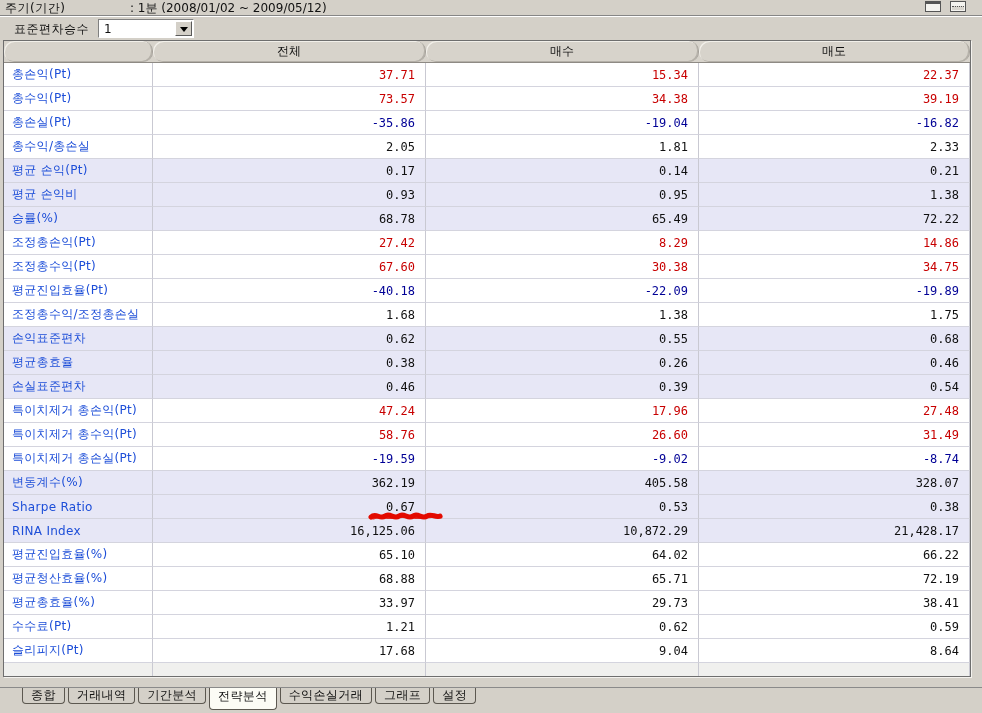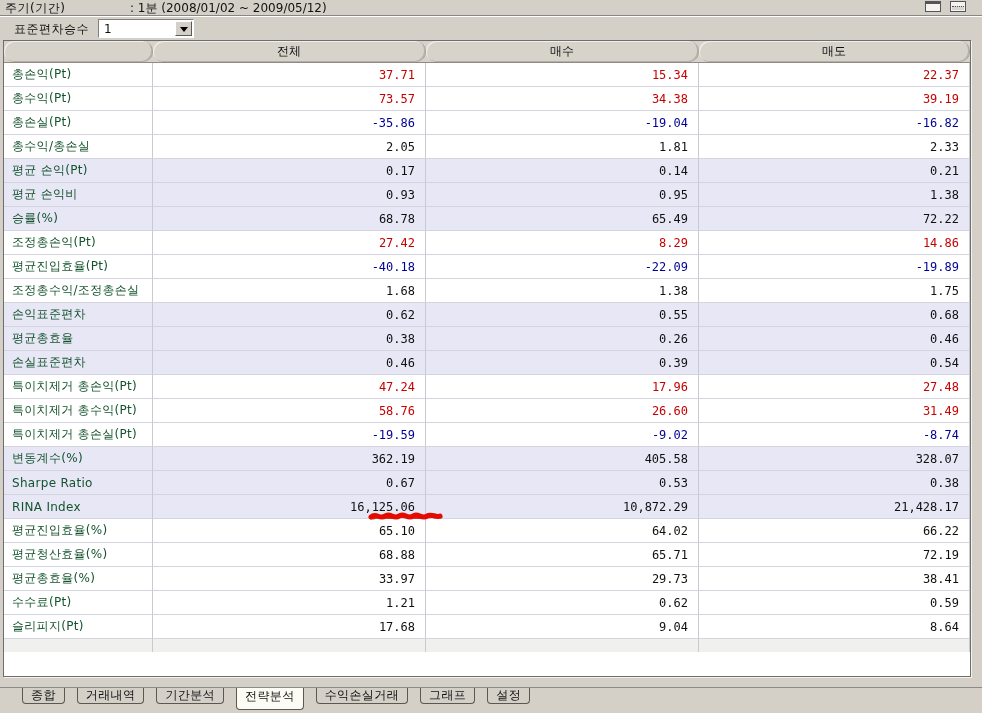--- a/index.html
+++ b/index.html
@@ -38,36 +38,36 @@
   .tablebox { position:absolute; top:40px; left:3px; width:968px; height:637px; background:#ffffff;
               border:1px solid #6e6e6e; box-shadow:1px 1px 0 #f4f2ee; }
   .thead { display:flex; height:22px; background:#d7d3cb; border-bottom:1px solid #8e8a84; }
   .th { display:flex; align-items:center; justify-content:center;
         border-right:1px solid #a5a19a;
         box-shadow:inset 1px 1px 0 #f2f0ea, inset -1px -1px 0 #b4b0a8;border-radius:10px; }
   .c0 { width:149px; } .c1 { width:273px; } .c2 { width:273px; } .c3 { flex:1; }
   .row { display:flex; height:24px; background:#ffffff; }
   .row.band { background:var(--band-bg,#e7e7f6); }
   .cell { border-right:1px solid #c9c9d2; border-bottom:1px solid #d4d4de; display:flex; align-items:center; }
-  .cell.lab { padding-left:8px; color:#14532d; letter-spacing:0.3px; }
+  .cell.lab { padding-left:8px; color:#1d4ed8; letter-spacing:0.3px; }
   .cell.num { justify-content:flex-end; padding-right:10px;
               font-family:"DejaVu Sans Mono","Liberation Mono",monospace; }
   .num.gain { color:var(--gain,#c80000); }
   .num.loss { color:var(--loss,#000096); }
   .num.neutral { color:var(--neutral,#101010); }
   .fillrow { display:flex; height:13px; background:#f0f0ee; }
   .fillrow .cell { border-bottom:none; background:transparent; }
 
   
   .scribble { position:absolute; left:368px; top:509px; width:76px; height:14px; z-index:6; pointer-events:none; }
 
   
   .tabline { position:absolute; top:687px; left:0; right:0; height:1px; background:#8a8a8a; }
   .tabbar { position:absolute; top:688px; left:16px; right:0; height:20px; display:flex; align-items:flex-start; }
-  .tab { margin-left:12px; height:16px; line-height:15px; padding:0 8px; background:#d4d0c8;
+  .tab { margin-left:3px; height:16px; line-height:15px; padding:0 8px; background:#d4d0c8;
          border:1px solid #5c5850; border-top:none; border-radius:0 0 4px 4px;
          font-size:12px; letter-spacing:0.4px; cursor:pointer; white-space:nowrap; }
   .tab:first-child { margin-left:6px; }
   .tab.active { background:#fcfcf5; height:22px; line-height:16px; position:relative; z-index:2; }
 </style>
 </head>
 <body>
 
 <div id="screen">
 
@@ -140,20 +140,26 @@
           <div class="cell lab c0">승률(%)</div>
           <div class="cell num c1 neutral">68.78</div>
           <div class="cell num c2 neutral">65.49</div>
           <div class="cell num c3 neutral">72.22</div>
         </div>
         <div class="row">
           <div class="cell lab c0">조정총손익(Pt)</div>
           <div class="cell num c1 gain">27.42</div>
           <div class="cell num c2 gain">8.29</div>
           <div class="cell num c3 gain">14.86</div>
+        </div>
+        <div class="row">
+          <div class="cell lab c0">조정총수익(Pt)</div>
+          <div class="cell num c1 gain">67.60</div>
+          <div class="cell num c2 gain">30.38</div>
+          <div class="cell num c3 gain">34.75</div>
         </div>
         <div class="row">
           <div class="cell lab c0">평균진입효율(Pt)</div>
           <div class="cell num c1 loss">-40.18</div>
           <div class="cell num c2 loss">-22.09</div>
           <div class="cell num c3 loss">-19.89</div>
         </div>
         <div class="row">
           <div class="cell lab c0">조정총수익/조정총손실</div>
           <div class="cell num c1 neutral">1.68</div>

